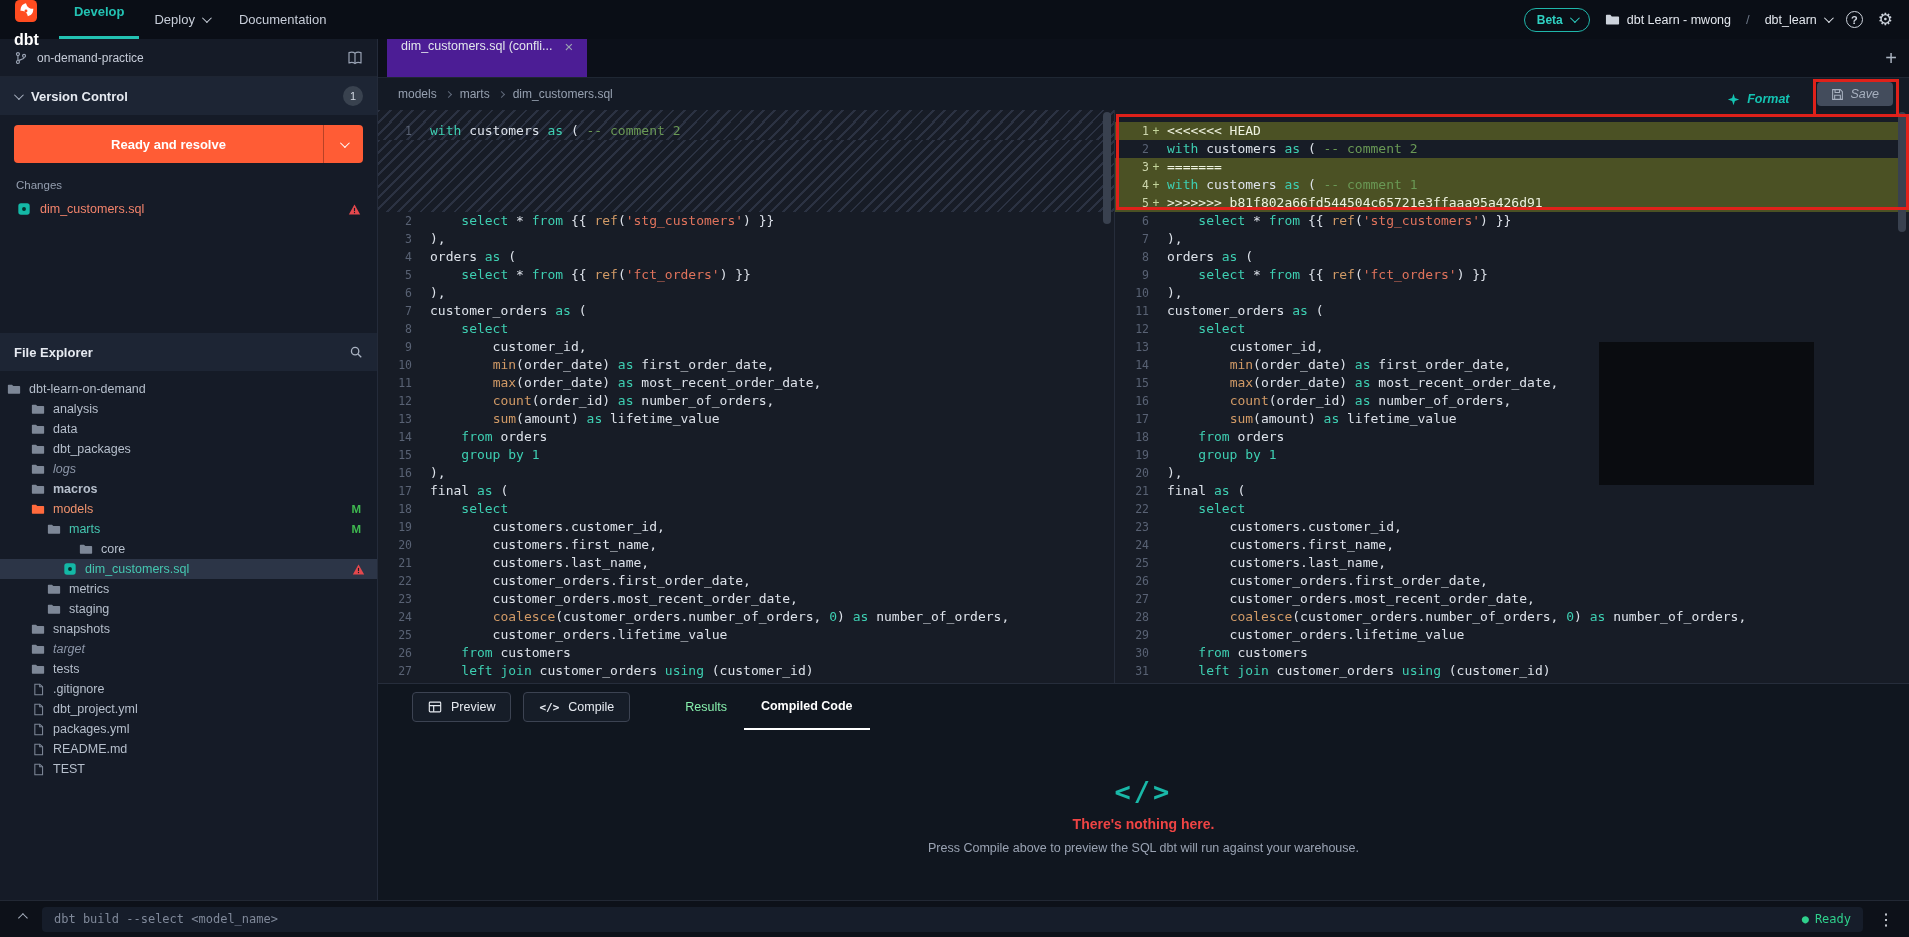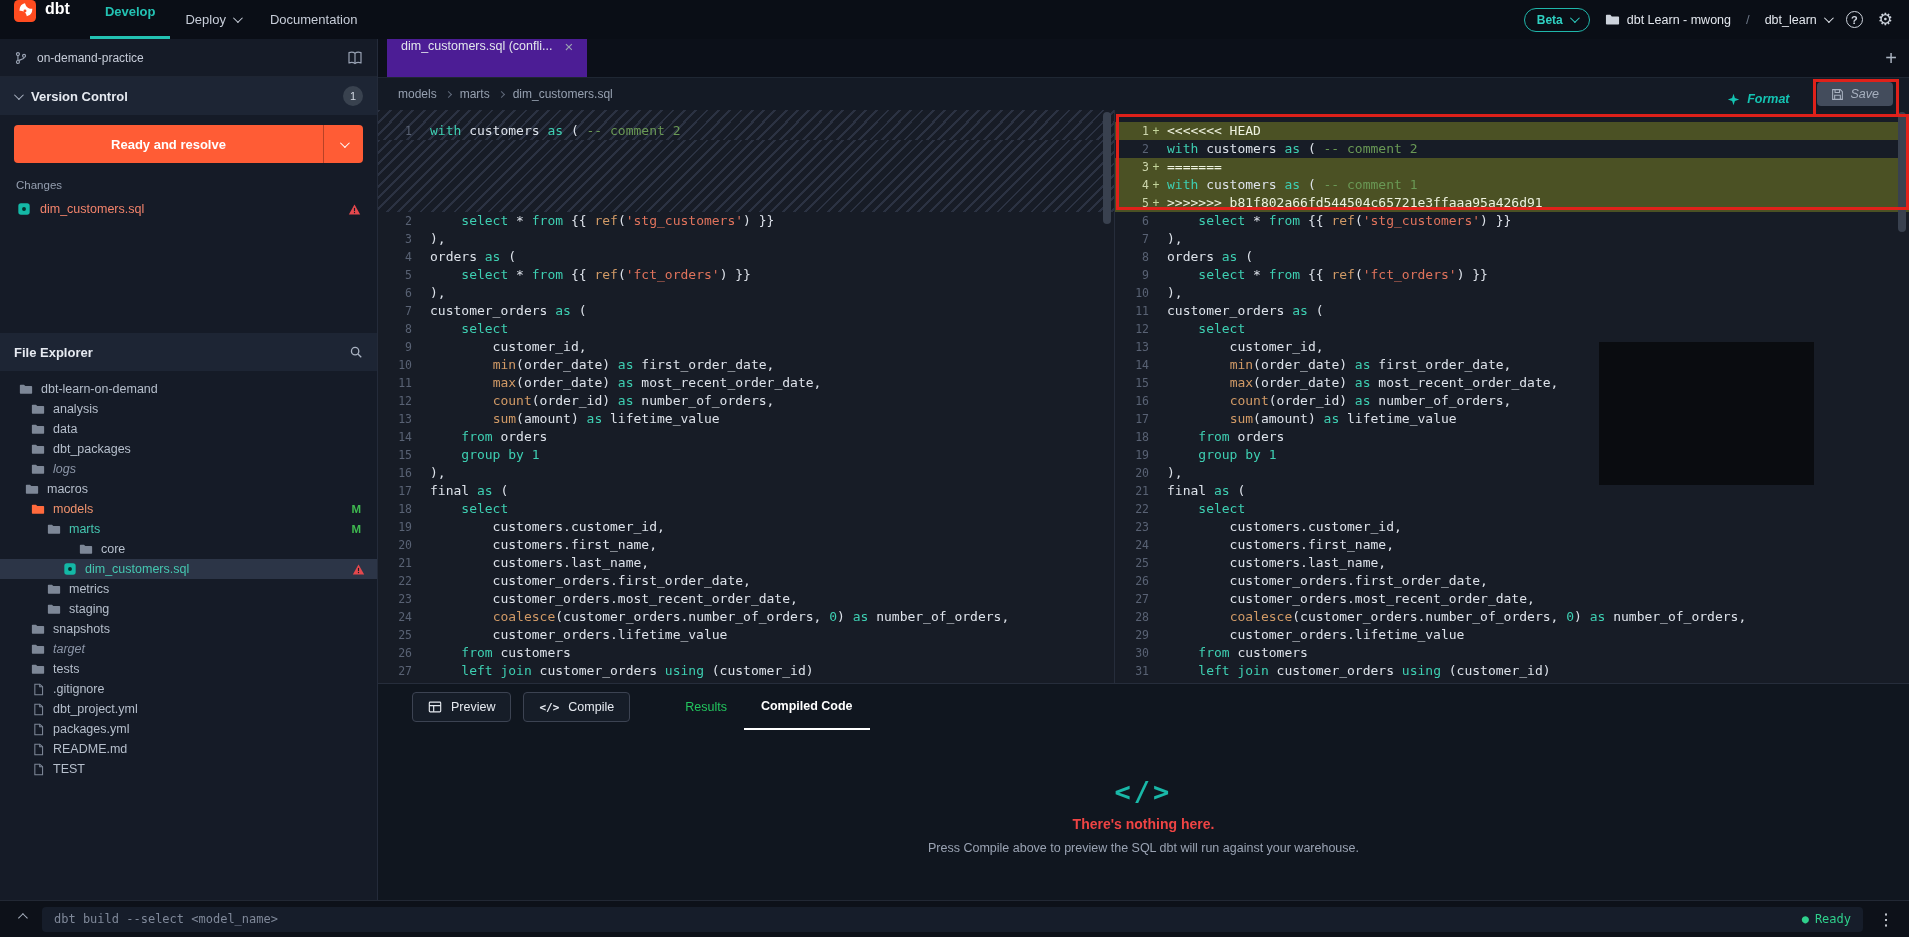--- a/index.html
+++ b/index.html
@@ -11,21 +11,21 @@
   }
   svg { display:block; }
 
   
   .chev { width:7px; height:7px; border-right:1.6px solid currentColor; border-bottom:1.6px solid currentColor; display:inline-block; }
   .chev.down { transform:rotate(45deg) translateY(-2px); }
   .chev.up { transform:rotate(-135deg) translateY(2px); }
 
   
   .navbar { position:absolute; top:0; left:0; right:0; height:39px; background:#0a0e16; display:flex; align-items:stretch; z-index:5; }
-  .brand { display:flex; align-items:flex-start; gap:9px; padding:0 20px 0 14px; }
+  .brand { display:flex; align-items:center; gap:9px; padding:0 20px 0 14px;flex-direction:column; }
   .brand-text { font-weight:bold; font-size:16px; color:#ffffff; }
   .nav-menu { display:flex; }
   .nav-item { display:flex; align-items:center; gap:7px; padding:16px 15px; color:#c7cdd8; font-size:13px; cursor:pointer; }
   .nav-item.active { color:#23c2b3; border-bottom:3px solid #23c2b3; padding-top:3px; font-weight:bold; }
   .nav-right { margin-left:auto; display:flex; align-items:center; gap:15px; padding-right:16px; }
   .beta-pill { display:flex; align-items:center; gap:7px; border:1px solid #1fb6aa; color:#2fd0c2; border-radius:15px; padding:4px 12px; font-size:12px; font-weight:bold; }
   .account, .project { display:flex; align-items:center; gap:7px; color:#e3e7ee; font-size:12.5px; }
   .nav-sep { color:#6b7585; }
   .help-circle { width:17px; height:17px; border-radius:50%; border:1.5px solid #cdd3dc; display:flex; align-items:center; justify-content:center; font-size:11px; font-weight:bold; color:#cdd3dc; }
   .gear { color:#cdd3dc; font-size:17px; line-height:1; }
@@ -92,21 +92,21 @@
   .ann { position:absolute; border:3px solid #e0211a; z-index:6; pointer-events:none; }
   .ann-save { top:79px; right:10px; width:86px; height:38px; }
   .ann-conflict { top:114px; left:1116px; right:0; height:96px; }
 
   
   .bottom-panel { position:absolute; left:378px; right:0; top:683px; bottom:37px; background:#10161f; border-top:1px solid #262d3b; display:flex; flex-direction:column; }
   .panel-toolbar { position:relative; height:46px; display:flex; align-items:center; padding-left:34px; gap:12px; flex:none; }
   .panel-btn { display:flex; align-items:center; gap:9px; height:30px; padding:0 15px; border:1px solid #3c4352; border-radius:4px; color:#e6eaf0; font-size:12.5px; background:#161d28; cursor:pointer; }
   .panel-btn .mono-ic { font-family:"DejaVu Sans Mono", monospace; font-size:11px; font-weight:bold; }
   .panel-tabs { display:flex; height:100%; margin-left:26px; }
-  .panel-tab { display:flex; align-items:center; padding:0 17px; color:#22c55e; font-size:12.5px; height:100%; cursor:pointer; }
+  .panel-tab { display:flex; align-items:center; padding:0 17px; color:#86efac; font-size:12.5px; height:100%; cursor:pointer; }
   .panel-tab.active { color:#ffffff; border-bottom:2px solid #ffffff; font-weight:bold; }
   .empty-state { flex:1; display:flex; flex-direction:column; align-items:center; justify-content:center; gap:9px; }
   .empty-icon { color:#19b8a8; font-family:"DejaVu Sans Mono", monospace; font-weight:bold; font-size:27px; letter-spacing:3px; }
   .empty-title { font-weight:bold; font-size:14px; color:#ef4444; }
   .empty-sub { font-size:12.5px; color:#9aa3b3; }
 
   
   .statusbar { position:absolute; left:0; right:0; bottom:0; height:37px; background:#0d1119; border-top:1px solid #222834; display:flex; align-items:center; padding:0 10px; gap:10px; z-index:5; }
   .sb-chev { color:#aab3c2; width:22px; display:flex; justify-content:center; cursor:pointer; }
   .sb-input { flex:1; height:25px; background:#161d2a; border-radius:4px; display:flex; align-items:center; padding:0 12px; font-family:"DejaVu Sans Mono", monospace; font-size:12px; color:#7f8899; cursor:text; }
@@ -217,21 +217,21 @@
     <span class="sec-title">File Explorer</span>
     <span class="row-right">
       <svg width="14" height="14" viewBox="0 0 16 16" fill="none" stroke="currentColor" stroke-width="1.5">
           <circle cx="7" cy="7" r="4.2"></circle>
           <path d="M10.2 10.2 14 14"></path>
         </svg>
     </span>
   </div>
 
   <div class="file-tree">
-      <div class="tree-row" style="padding-left: 18px;">
+      <div class="tree-row" style="padding-left: 6px;">
         <span class="tree-icon">
           <svg width="14" height="14" viewBox="0 0 16 16">
             <path fill="currentColor" d="M1 3.8c0-.4.3-.8.8-.8h3.9l1.5 1.7h7c.4 0 .8.3.8.8v7c0 .4-.3.8-.8.8H1.8c-.4 0-.8-.3-.8-.8z"></path>
           </svg>
         </span>
         <span class="tree-label">dbt-learn-on-demand</span>
       </div>
       <div class="tree-row" style="padding-left: 30px;">
         <span class="tree-icon">
           <svg width="14" height="14" viewBox="0 0 16 16">
@@ -257,21 +257,21 @@
         <span class="tree-label">dbt_packages</span>
       </div>
       <div class="tree-row" style="padding-left: 30px;">
         <span class="tree-icon">
           <svg width="14" height="14" viewBox="0 0 16 16">
             <path fill="currentColor" d="M1 3.8c0-.4.3-.8.8-.8h3.9l1.5 1.7h7c.4 0 .8.3.8.8v7c0 .4-.3.8-.8.8H1.8c-.4 0-.8-.3-.8-.8z"></path>
           </svg>
         </span>
         <span class="tree-label italic">logs</span>
       </div>
-      <div class="tree-row" style="padding-left: 24px;">
+      <div class="tree-row" style="padding-left: 30px; font-weight: bold;">
         <span class="tree-icon">
           <svg width="14" height="14" viewBox="0 0 16 16">
             <path fill="currentColor" d="M1 3.8c0-.4.3-.8.8-.8h3.9l1.5 1.7h7c.4 0 .8.3.8.8v7c0 .4-.3.8-.8.8H1.8c-.4 0-.8-.3-.8-.8z"></path>
           </svg>
         </span>
         <span class="tree-label">macros</span>
       </div>
       <div class="tree-row" style="padding-left: 30px;">
         <span class="tree-icon orange">
           <svg width="14" height="14" viewBox="0 0 16 16">

